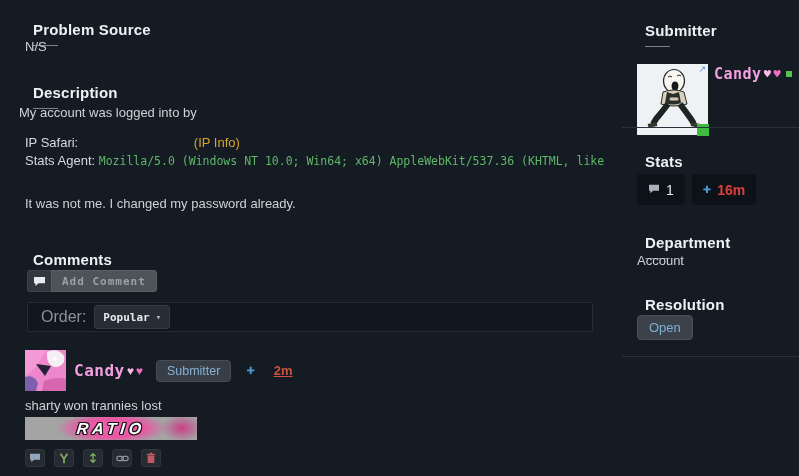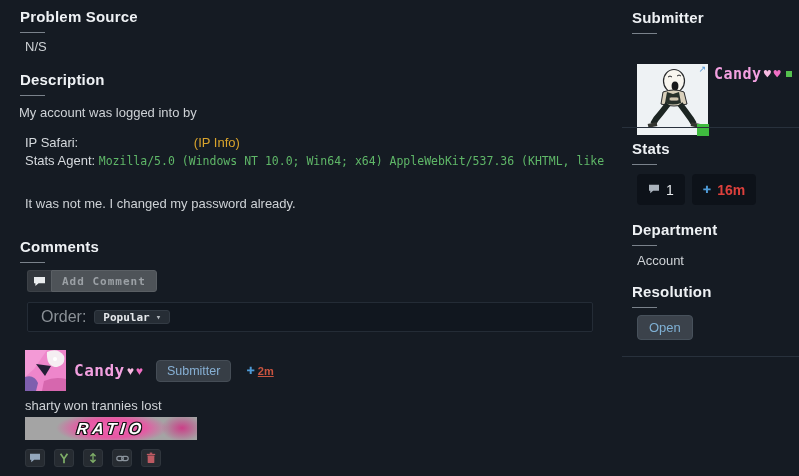--- a/index.html
+++ b/index.html
@@ -4,21 +4,21 @@
 <style>
   * { box-sizing: border-box; }
   html,body { margin:0; padding:0; }
   body {
     width:799px; height:476px; position:relative; overflow:hidden;
     background:#151b23; color:#ced2d6;
     font-family:"Liberation Sans", sans-serif; font-size:13px;
   }
   .abs { position:absolute; }
   h2.sec {
-    margin:0; font-size:15px; font-weight:bold; color:#eef1f4; letter-spacing:.2px;
+    margin:13px; font-size:15px; font-weight:bold; color:#eef1f4; letter-spacing:.2px;
   }
   h2.sec::after {
     content:""; display:block; width:25px; height:0;
     border-bottom:1px solid #7a828b; margin-top:7px;
   }
   .txt { color:#ced2d6; }
   .green { color:#5fb768; }
   .gold  { color:#d9a42c;text-align:center; }
 
   
@@ -43,42 +43,42 @@
 
   
   .order-bar {
     width:566px; height:30px; background:#11171f;
     border:1px solid #242c36; border-radius:2px;
     display:flex; align-items:center; padding-left:13px;
   }
   .order-label { color:#8a9096; font-size:16px; }
   .order-dd {
     margin-left:8px; background:#262d35; border:1px solid #333b44; border-radius:3px;
-    height:14px; padding:0 8px; display:flex; align-items:center; gap:6px; cursor:pointer;
+    height:24px; padding:0 8px; display:flex; align-items:center; gap:6px; cursor:pointer;
     color:#e6e9ec; font-family:"DejaVu Sans Mono", monospace; font-size:11px; font-weight:bold;
   }
   .order-dd .caret { font-size:9px; color:#b3b9be; }
 
   
   .comment-header { display:flex; align-items:center; }
   .avatar-sm { width:41px; height:41px; flex:0 0 41px; cursor:pointer; }
   .author {
     margin-left:8px; font-family:"DejaVu Sans Mono", monospace;
     font-weight:bold; font-size:16px; letter-spacing:.5px; color:#f2a0e0; cursor:pointer;
   }
   .heart { font-size:12px; margin-left:2px; }
   .heart-light { color:#f8bbe2; }
   .heart-deep  { color:#f06ec4; }
   .badge {
     margin-left:13px; background:#373e46; border:1px solid #454d56; border-radius:4px;
     color:#87b0d4; font-size:12.5px; padding:3px 10px; cursor:pointer;
   }
   .time-wrap { margin-left:15px; display:flex; align-items:center; gap:3px; cursor:pointer; }
   .plus-ico { color:#4e9ad6; font-size:10px; }
-  .time-val { color:#c9543f; font-size:11px; font-weight:bold; text-decoration:underline; }
+  .time-val { color:#c9543f; font-size:13px; font-weight:bold; text-decoration:underline;margin-left:16px; }
 
   
   .ratio {
     width:172px; height:23px; background:#a4a4a4; position:relative; overflow:hidden; cursor:pointer;
   }
   .ratio .splash {
     position:absolute; left:28px; top:-6px; width:118px; height:34px;
     background:radial-gradient(closest-side,#ef62b0 0%,#e757a3 55%,rgba(231,87,163,0) 95%);
   }
   .ratio .splash2 {

